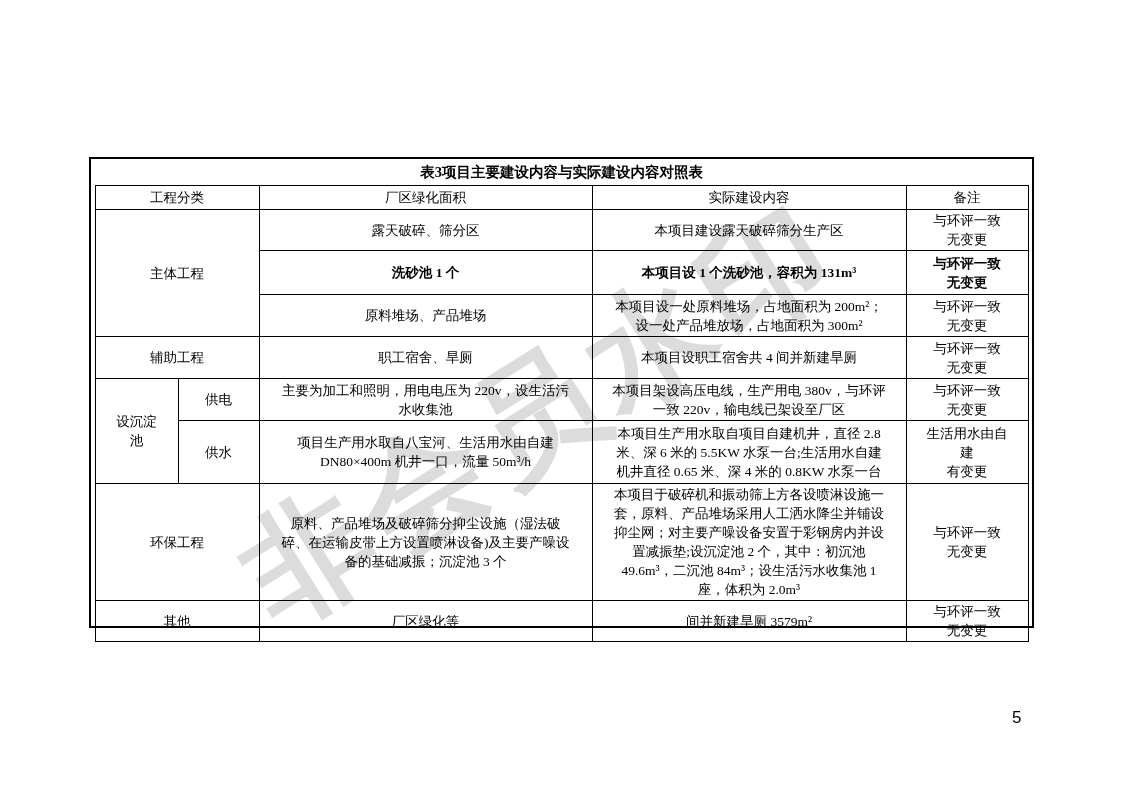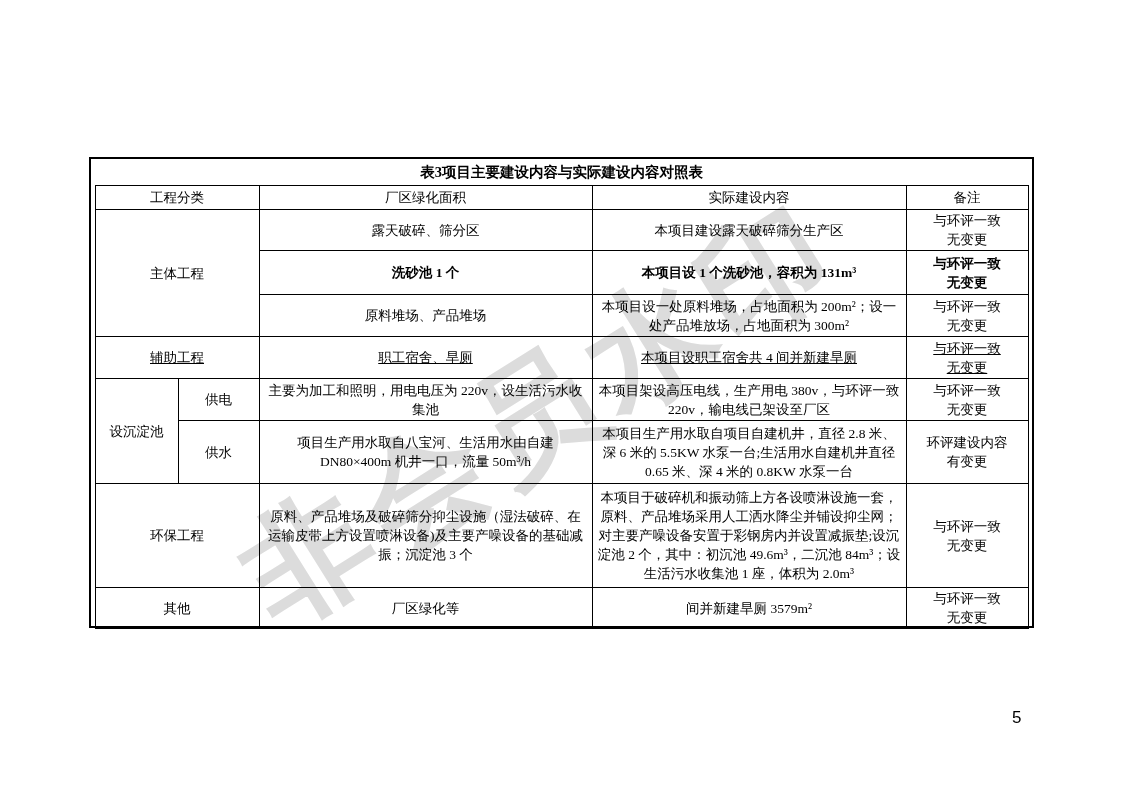--- a/index.html
+++ b/index.html
@@ -49,28 +49,28 @@
     width: 933px;
     margin: 0 auto;
     background: transparent;
   }
   table.cmp td {
     border: 1px solid #000;
     text-align: center;
     vertical-align: middle;
     font-size: 13.5px;
     line-height: 19px;
-    padding: 1px 5px;
+    padding: 1px 19px;
     overflow: hidden;
   }
   tr.h-header  { height: 24px; }
   tr.h-r1      { height: 41px; }
   tr.h-r2      { height: 44px; font-weight: bold; }
   tr.h-r3      { height: 42px; }
-  tr.h-aux     { height: 42px; text-decoration: underline; }
+  tr.h-aux     { height: 42px; }
   tr.h-power   { height: 42px; }
   tr.h-water   { height: 63px; }
   tr.h-env     { height: 104px; }
   tr.h-other   { height: 40px; }
   .remark { white-space: pre-line; }
   .page-number {
     position: absolute;
     left: 1012px;
     top: 708px;
     font-size: 17px;
@@ -134,21 +134,21 @@
         <td>供电</td>
         <td>主要为加工和照明，用电电压为 220v，设生活污水收集池</td>
         <td>本项目架设高压电线，生产用电 380v，与环评一致 220v，输电线已架设至厂区</td>
         <td class="remark">与环评一致
 无变更</td>
       </tr>
       <tr class="h-water">
         <td>供水</td>
         <td>项目生产用水取自八宝河、生活用水由自建 DN80×400m 机井一口，流量 50m³/h</td>
         <td>本项目生产用水取自项目自建机井，直径 2.8 米、深 6 米的 5.5KW 水泵一台;生活用水自建机井直径 0.65 米、深 4 米的 0.8KW 水泵一台</td>
-        <td class="remark">环评建设内容
+        <td class="remark">生活用水由自建
 有变更</td>
       </tr>
 
       <tr class="h-env">
         <td colspan="2">环保工程</td>
         <td>原料、产品堆场及破碎筛分抑尘设施（湿法破碎、在运输皮带上方设置喷淋设备)及主要产噪设备的基础减振；沉淀池 3 个</td>
         <td>本项目于破碎机和振动筛上方各设喷淋设施一套，原料、产品堆场采用人工洒水降尘并铺设抑尘网；对主要产噪设备安置于彩钢房内并设置减振垫;设沉淀池 2 个，其中：初沉池 49.6m³，二沉池 84m³；设生活污水收集池 1 座，体积为 2.0m³</td>
         <td class="remark">与环评一致
 无变更</td>
       </tr>

